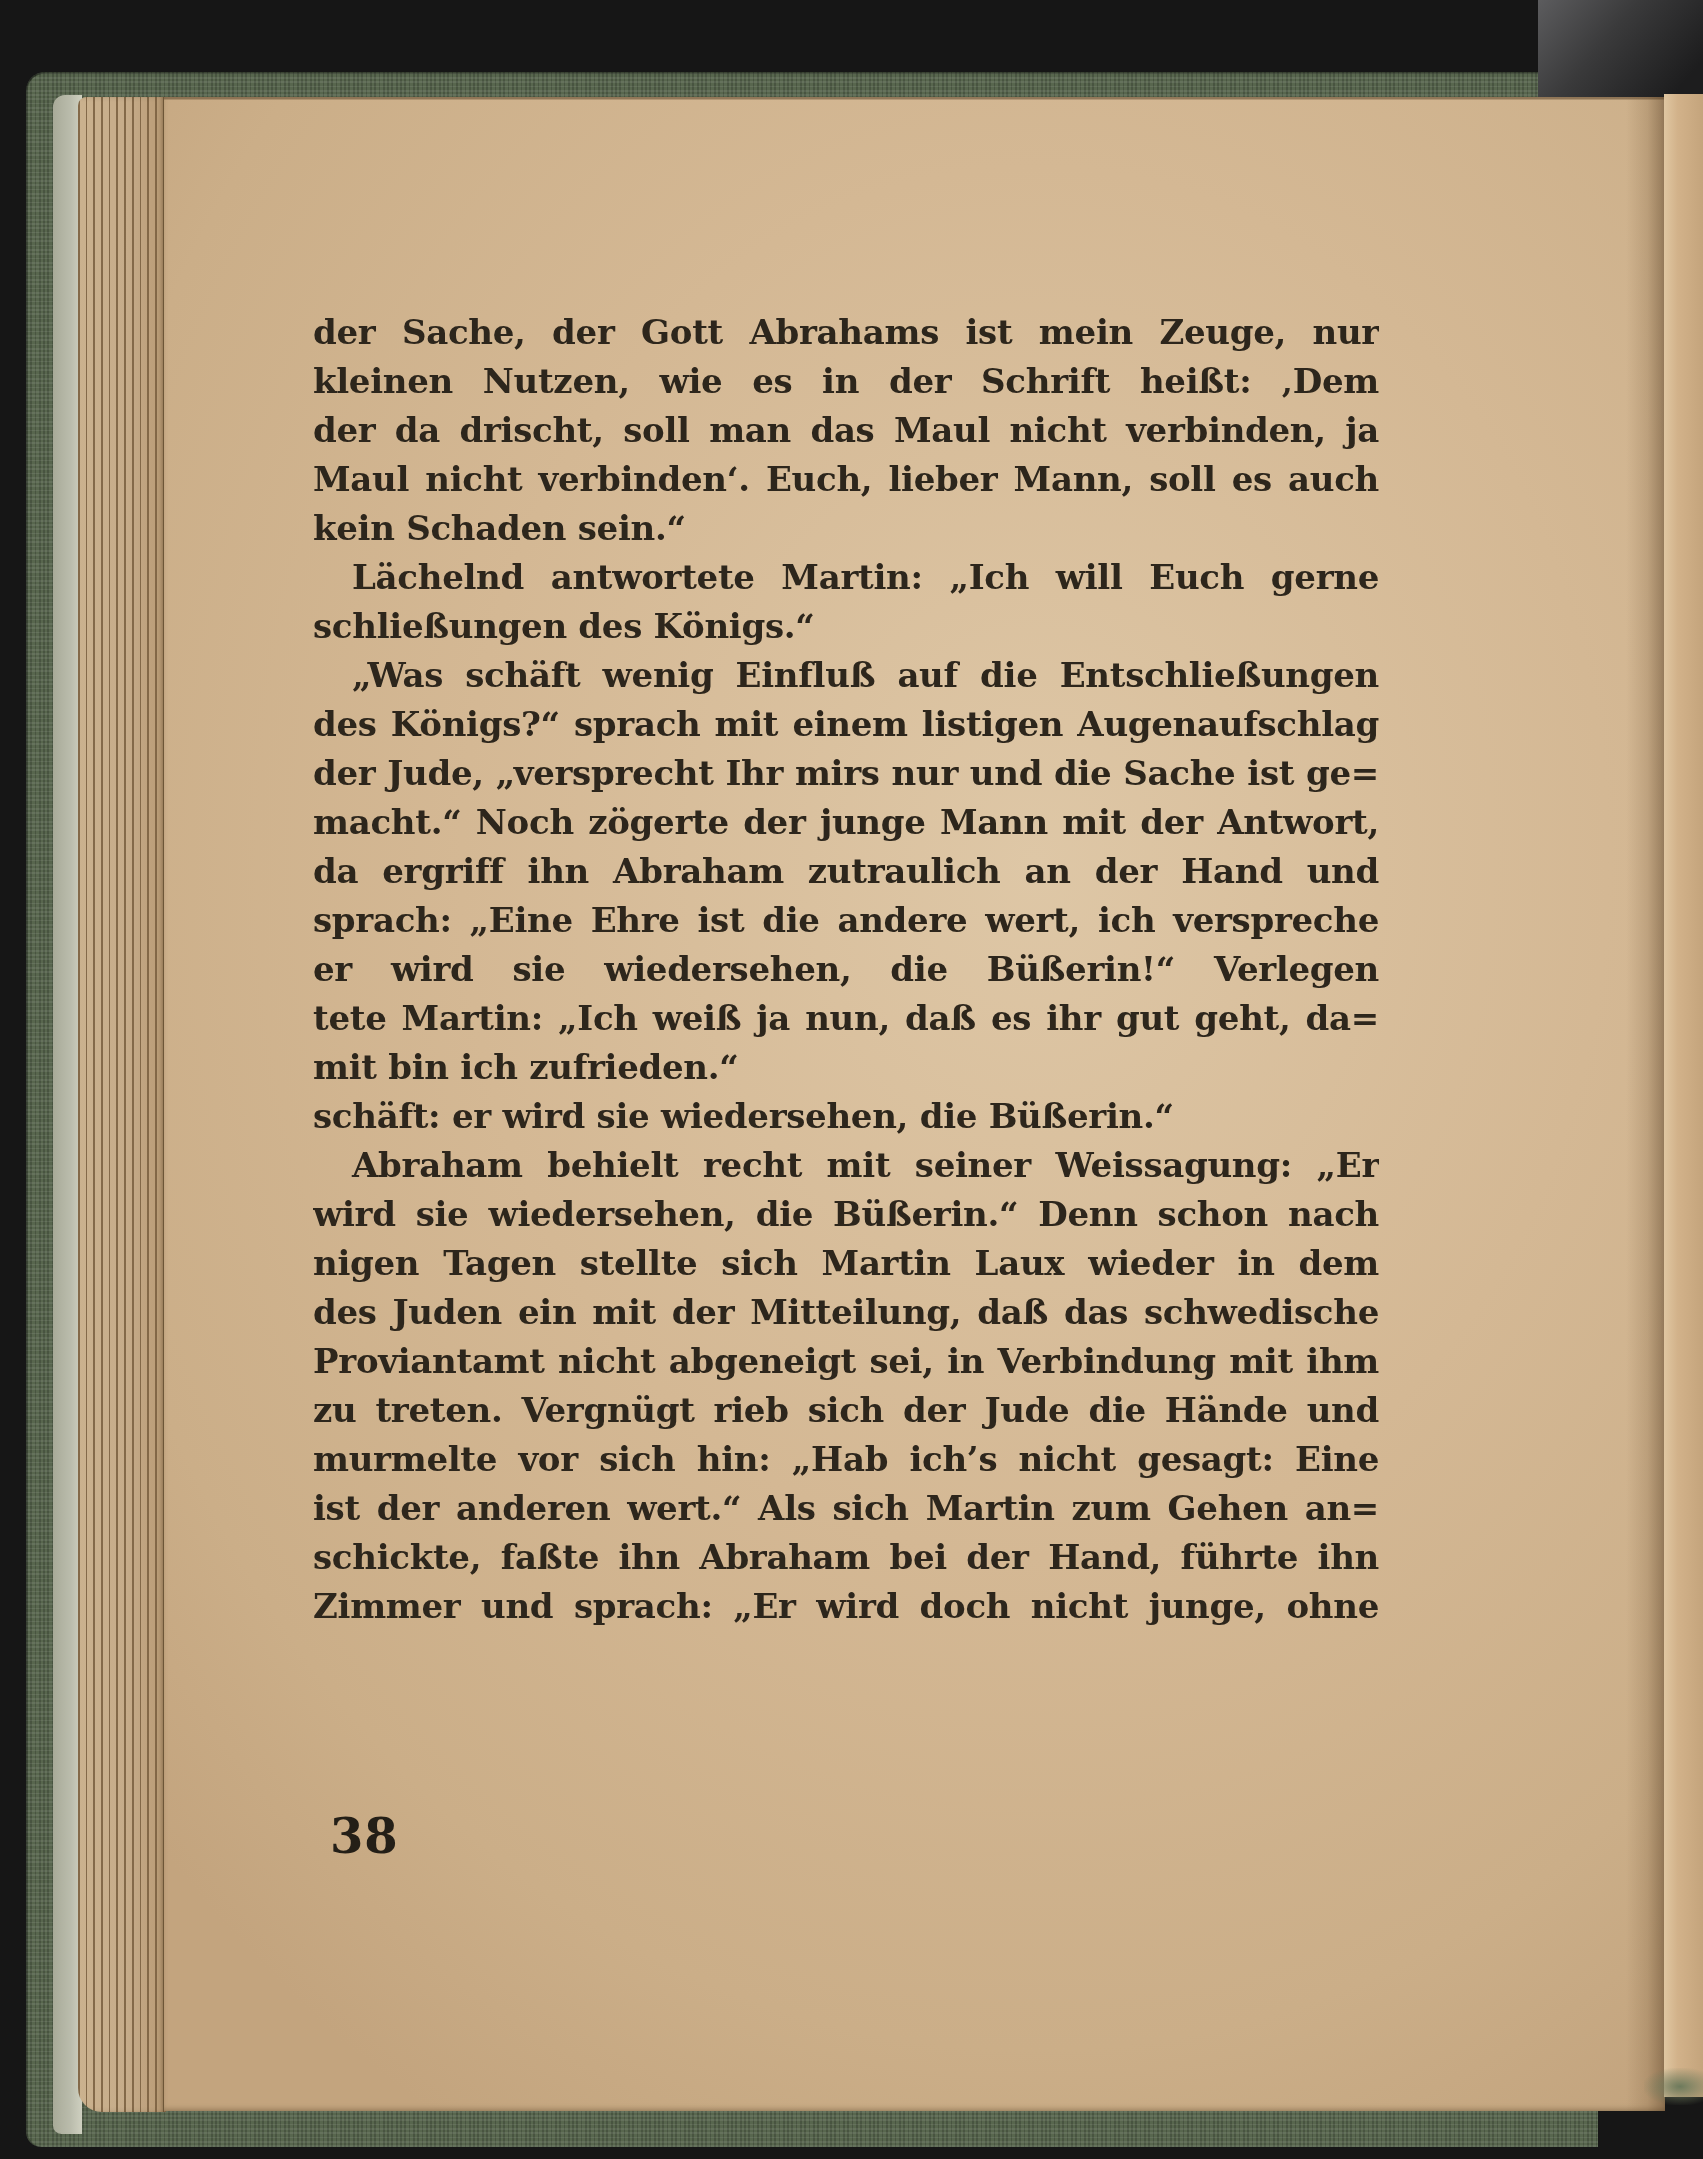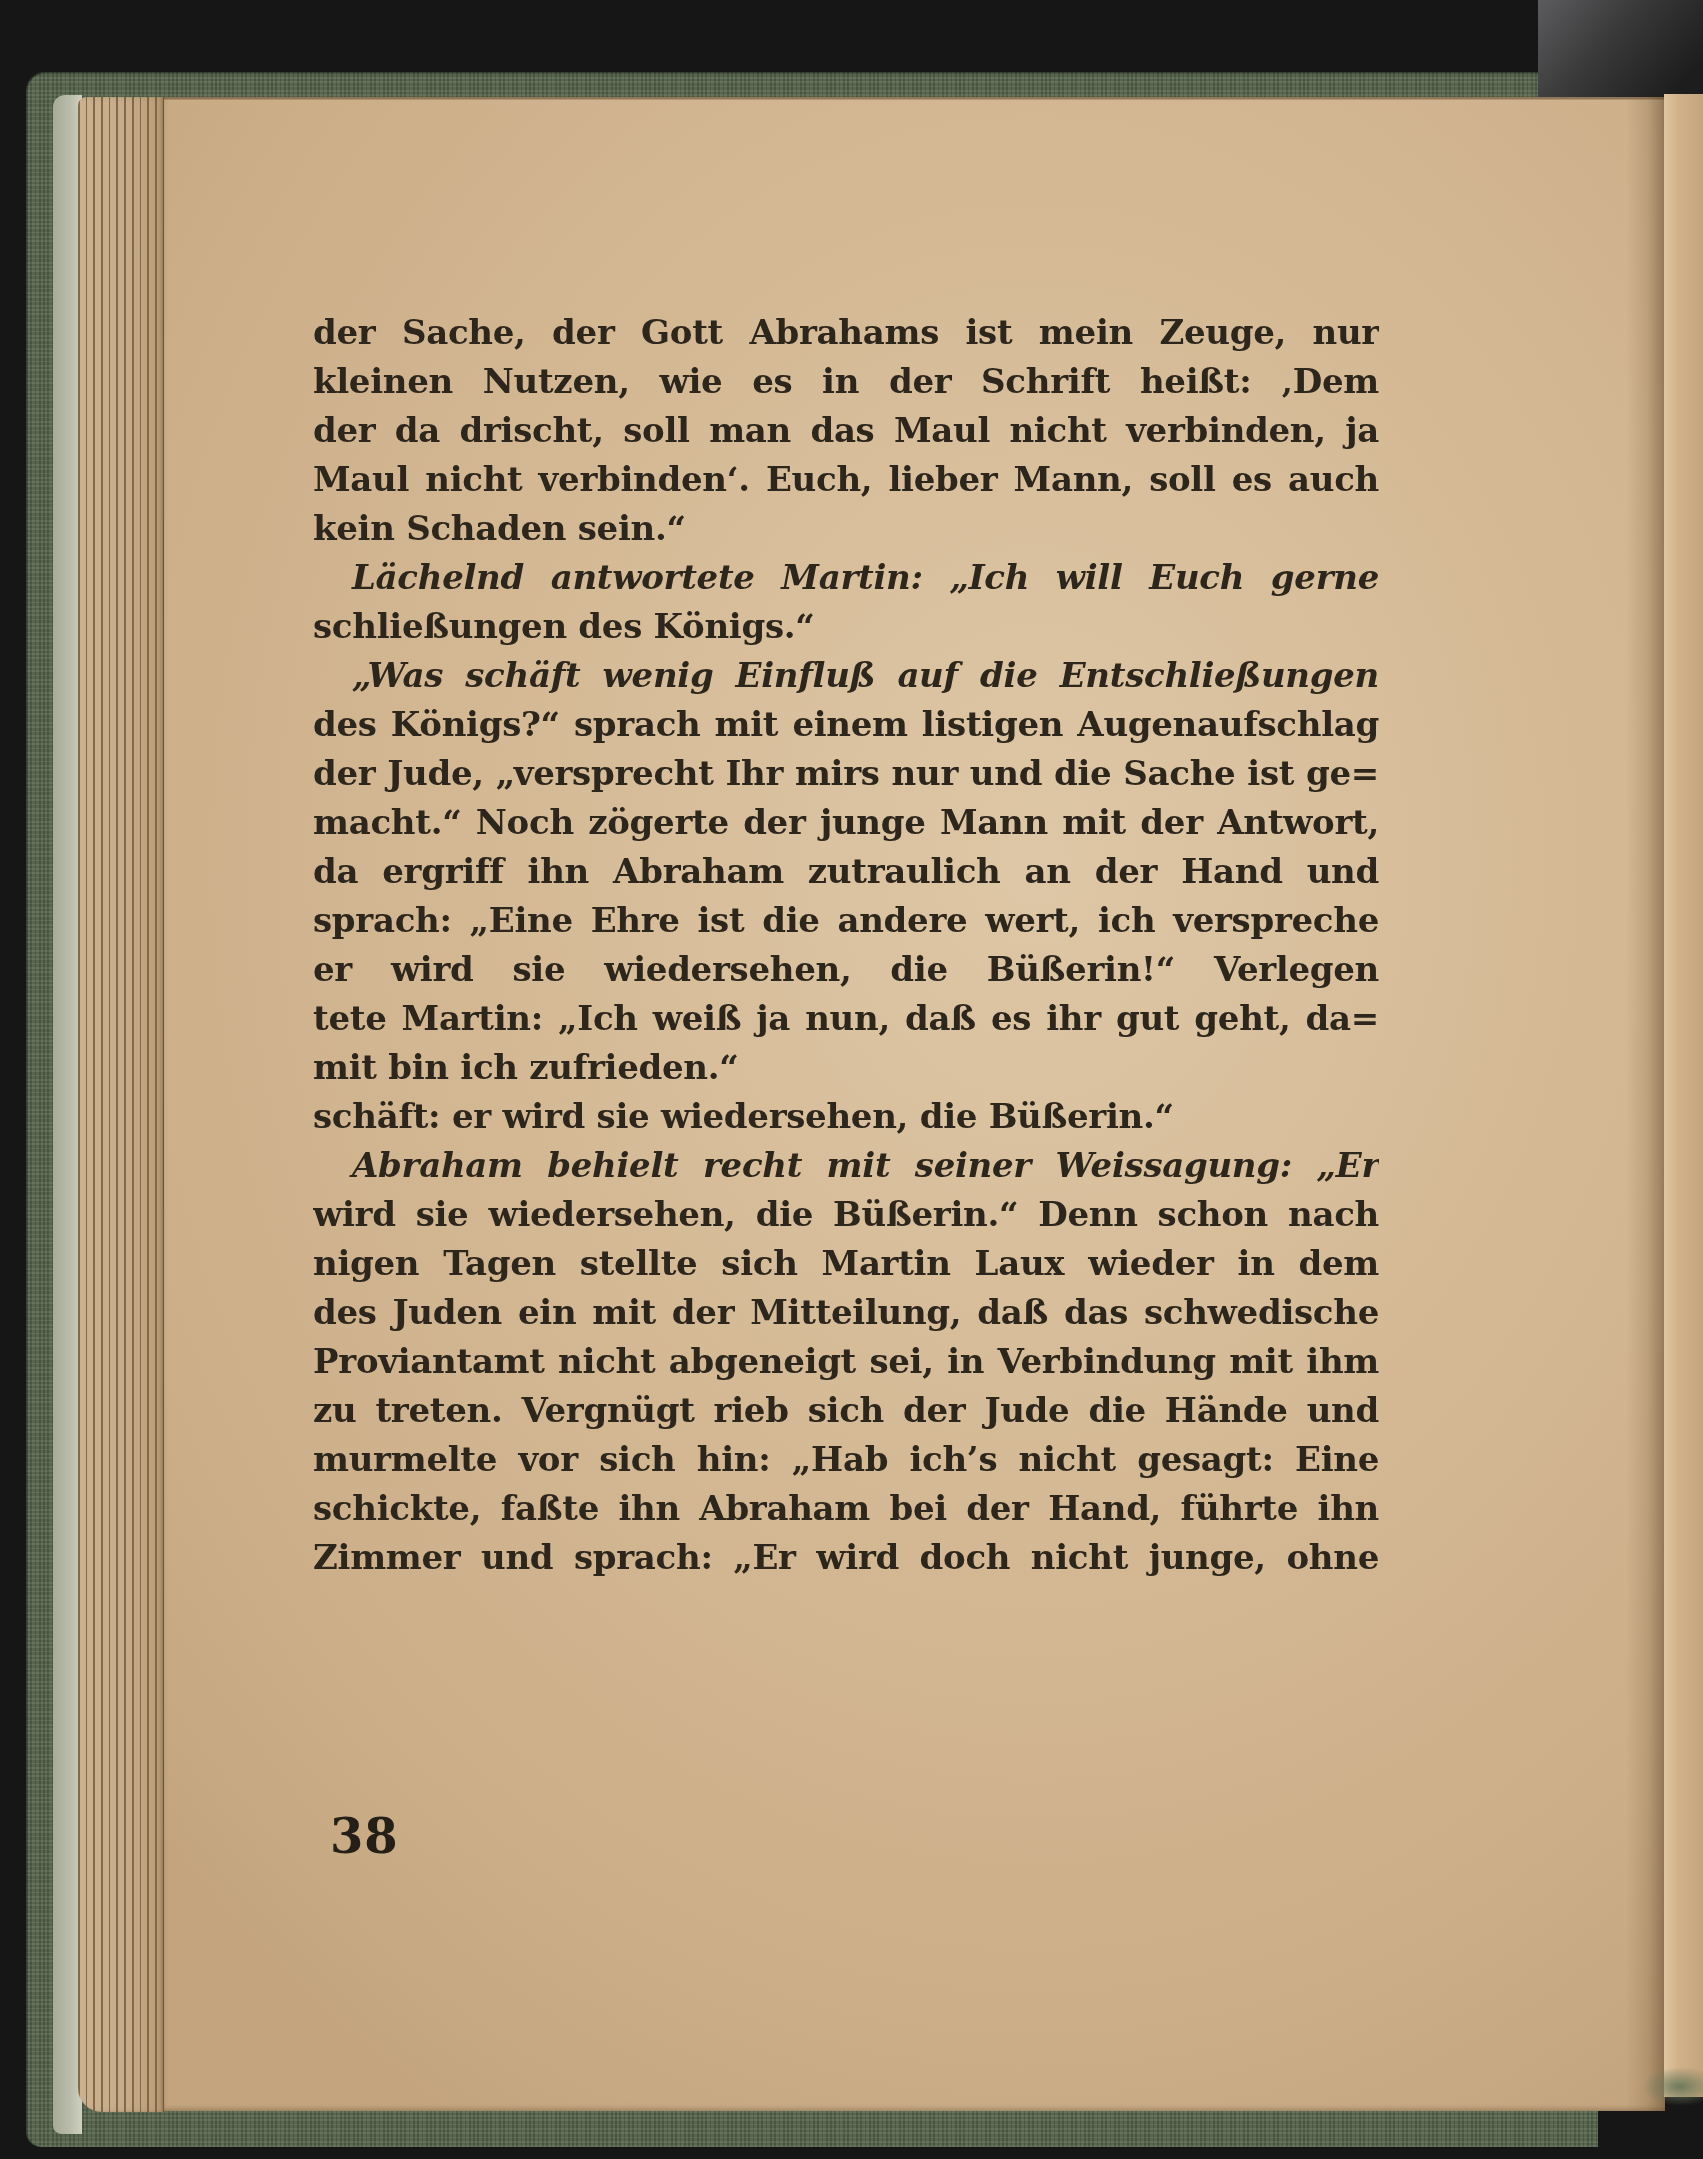--- a/index.html
+++ b/index.html
@@ -82,21 +82,21 @@
   .text-block{
     position:absolute;left:313px;top:308px;width:1066px;
     color:var(--ink);
     font-size:34px;font-weight:700;letter-spacing:-0.3px;
   }
   .line{
     height:49px;line-height:49px;overflow:hidden;
     text-align:justify;text-align-last:justify;
   }
   .line.noju{text-align:right;text-align-last:left;}
-  .line.ind{padding-left:39px;font-style:italic;}
+  .line.ind{padding-left:39px;}
 
   .page-number{
     position:absolute;left:330px;top:1808px;
     color:#241f17;font-size:48px;font-weight:700;letter-spacing:0.9px;
   }
 </style>
 </head>
 <body>
 
 <div class="stage">
@@ -130,19 +130,20 @@
       <div class="line">tete Martin: „Ich weiß ja nun, daß es ihr gut geht, da=</div>
       <div class="line noju">mit bin ich zufrieden.“</div>
       <div class="line noju">schäft: er wird sie wiedersehen, die Büßerin.“</div>
       <div class="line ind">Abraham behielt recht mit seiner Weissagung: „Er</div>
       <div class="line">wird sie wiedersehen, die Büßerin.“ Denn schon nach we=</div>
       <div class="line">nigen Tagen stellte sich Martin Laux wieder in dem Hause</div>
       <div class="line">des Juden ein mit der Mitteilung, daß das schwedische</div>
       <div class="line">Proviantamt nicht abgeneigt sei, in Verbindung mit ihm</div>
       <div class="line">zu treten. Vergnügt rieb sich der Jude die Hände und</div>
       <div class="line">murmelte vor sich hin: „Hab ich’s nicht gesagt: Eine Ehre</div>
+      <div class="line">ist der anderen wert.“ Als sich Martin zum Gehen an=</div>
       <div class="line">schickte, faßte ihn Abraham bei der Hand, führte ihn ins</div>
       <div class="line">Zimmer und sprach: „Er wird doch nicht junge, ohne</div>
     </div>
 
   <div class="page-number">38</div>
 </div>
 
 
 </body></html>

